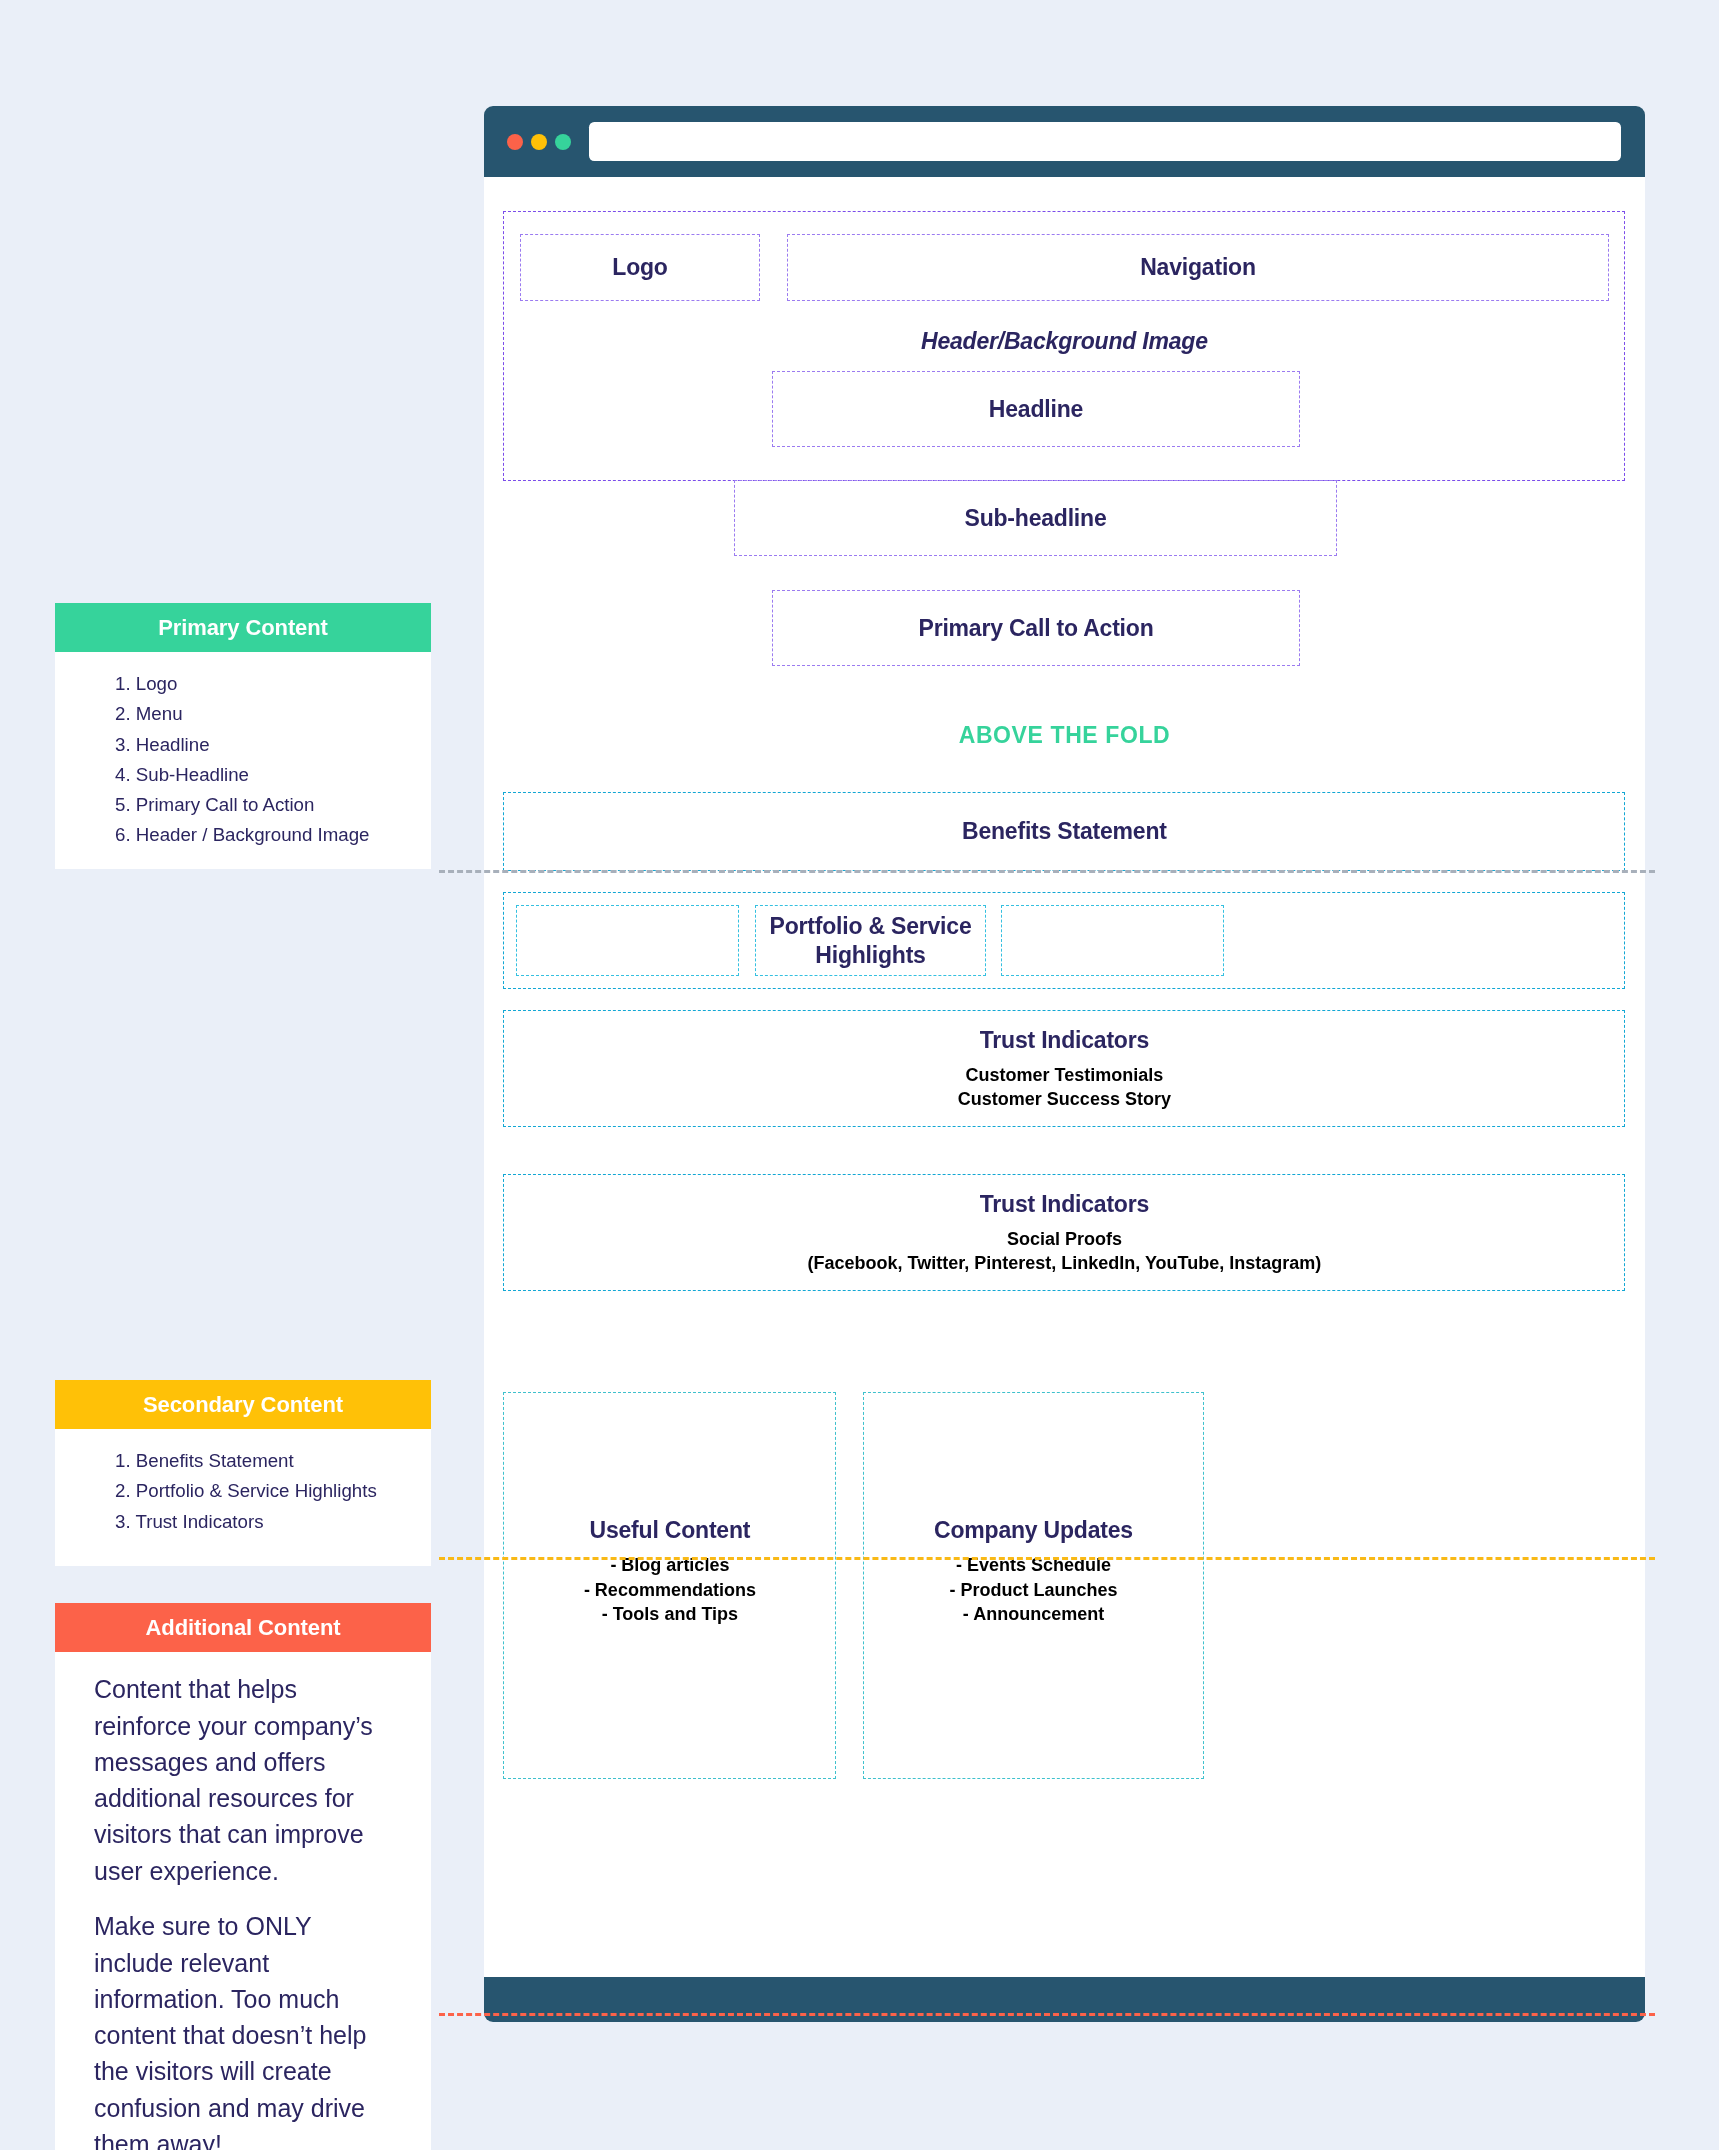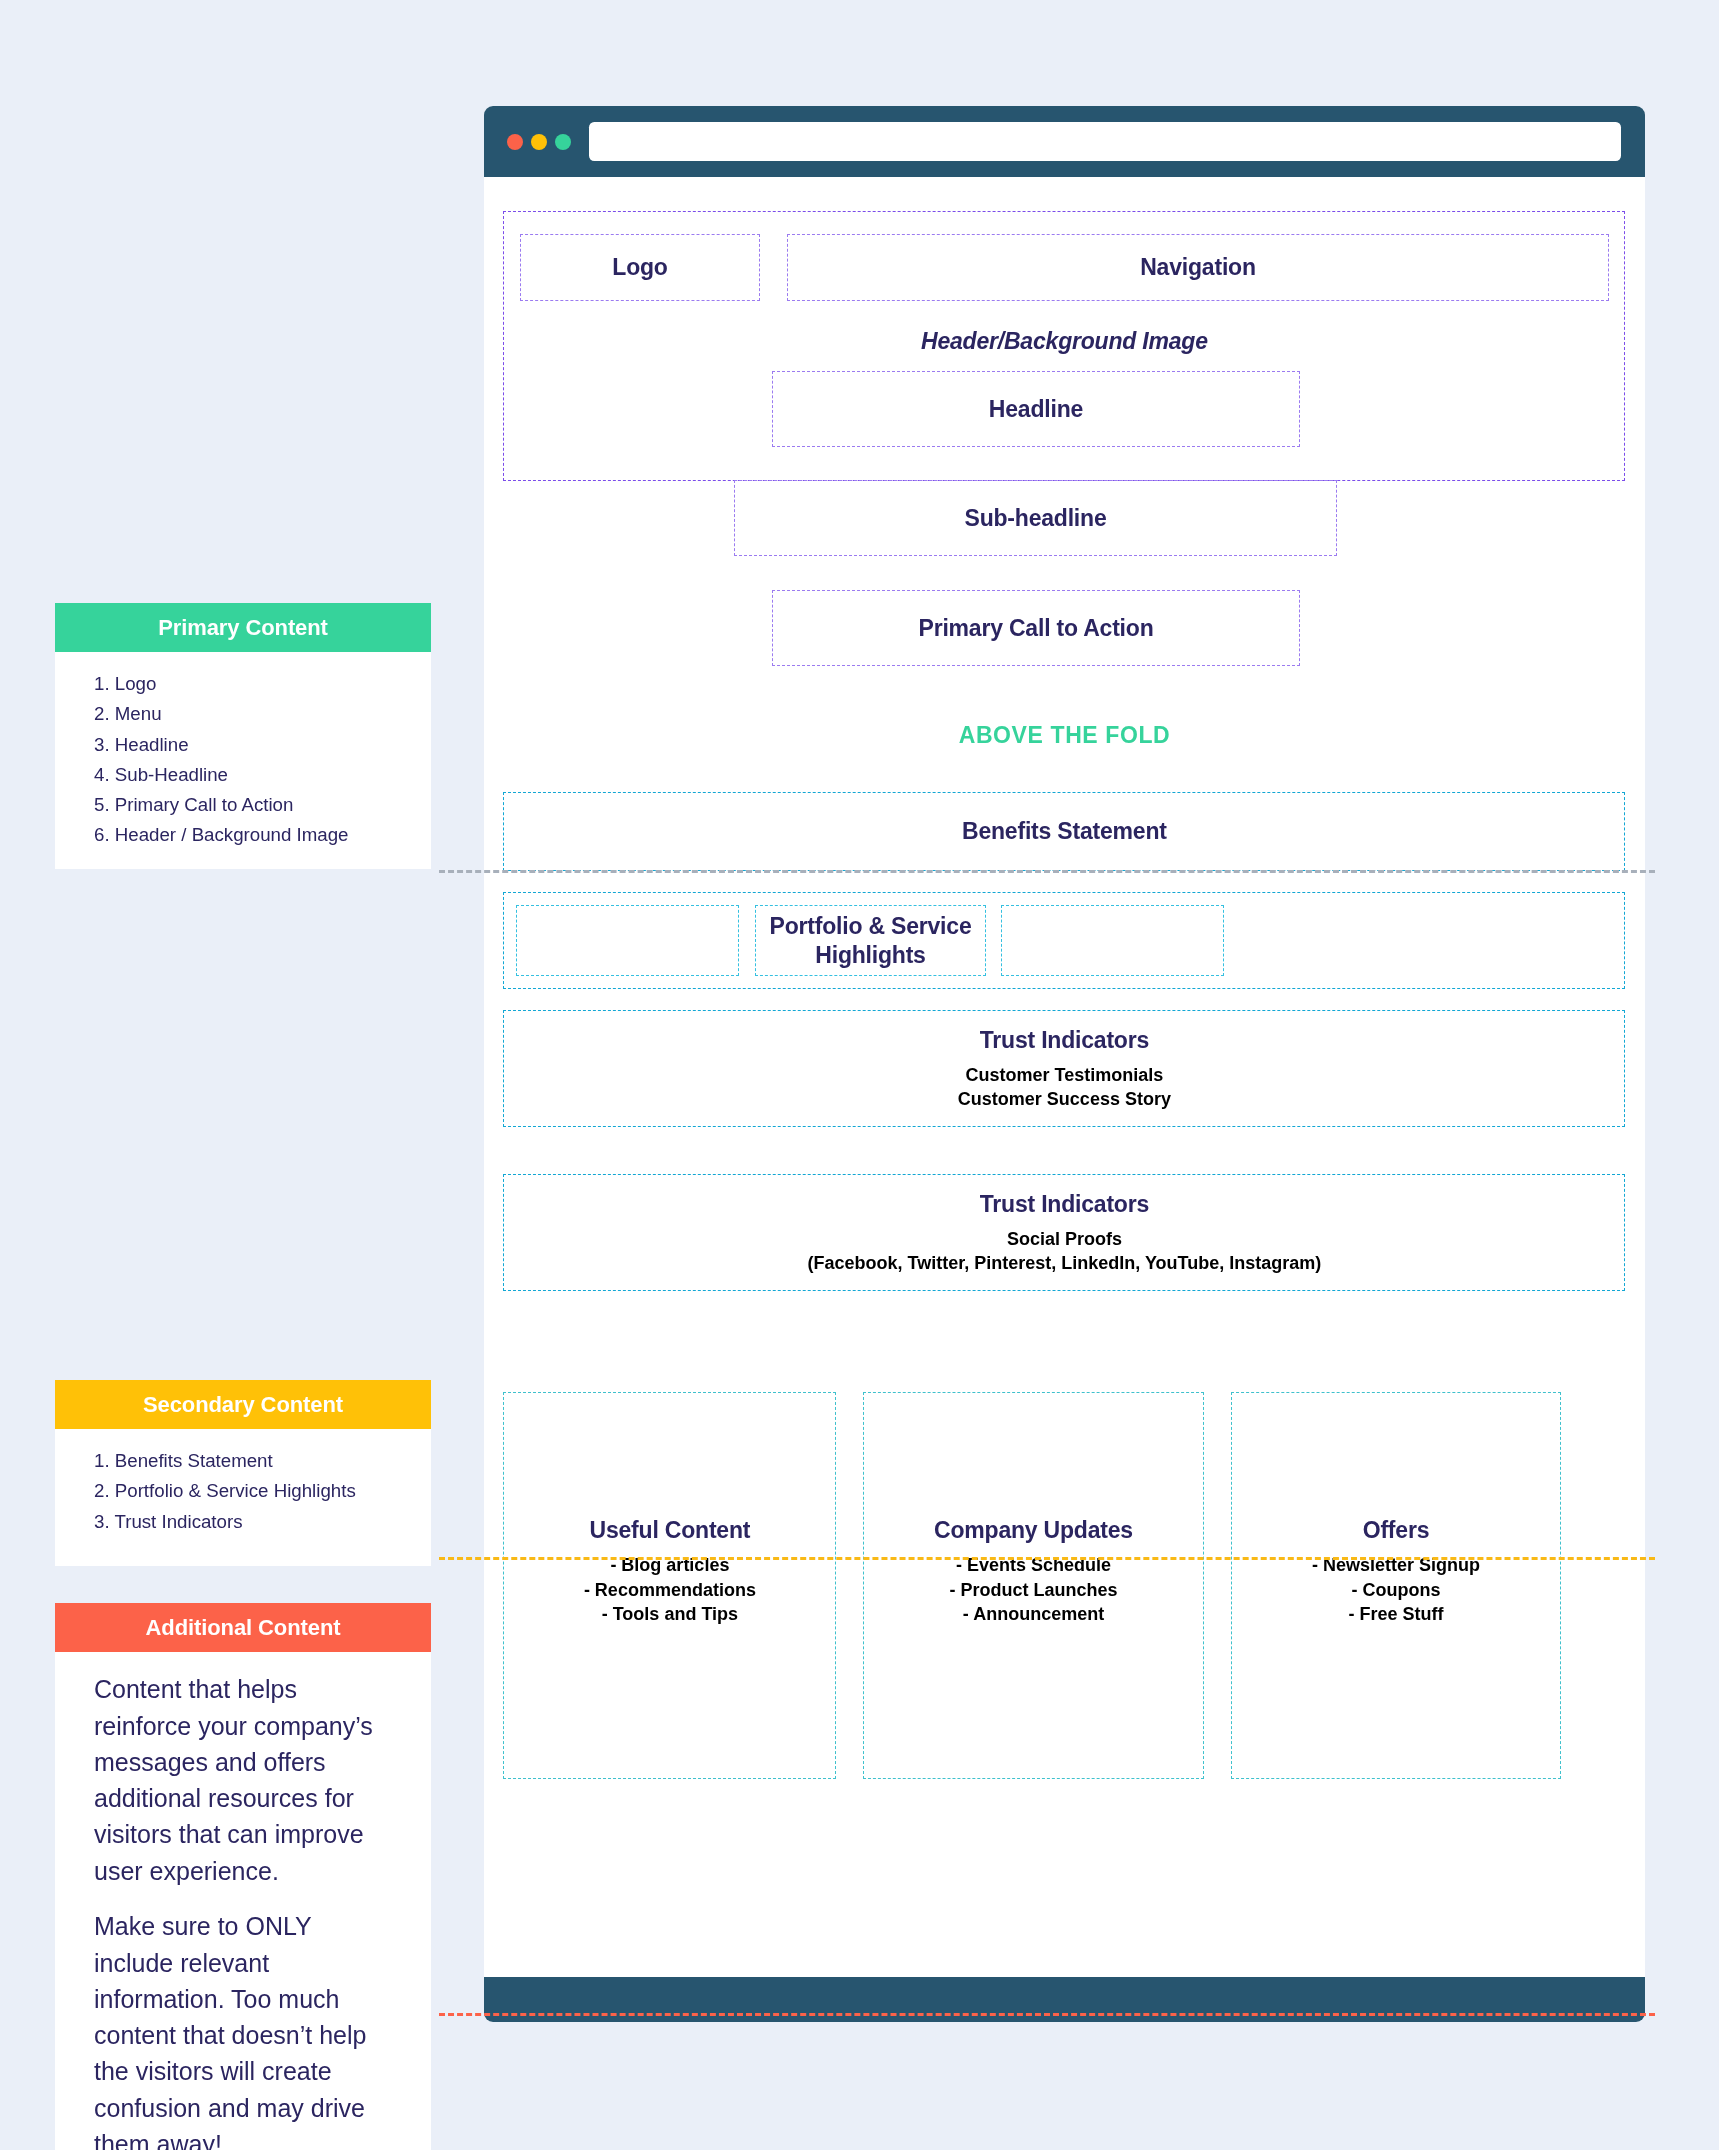--- a/index.html
+++ b/index.html
@@ -140,20 +140,21 @@
   .head-orange { background: #fc6249; }
   .card-body {
     padding: 17px 39px 18px 39px;
     color: #2b2560;
   }
   .card-list {
     list-style: none;
     font-size: 18.7px;
     line-height: 1.62;
     color: #2b2560;
+    margin-left: 21px;
   }
   .card-para {
     font-size: 25px;
     line-height: 1.45;
     color: #2b2560;
   }
   .card-para + .card-para { margin-top: 19.4px; }
 </style>
 </head>
 <body>
@@ -240,28 +241,20 @@
 
       <div class="wf wf-teal-soft" style="left:379px; top:1215px; width:341px; height:387px; justify-content:flex-start; padding-top:123px;">
         <span class="wf-title">Company Updates</span>
         <div class="wf-sub-block">
           <div class="wf-sub">- Events Schedule</div>
           <div class="wf-sub">- Product Launches</div>
           <div class="wf-sub">- Announcement</div>
         </div>
       </div>
 
-      <div class="wf wf-teal-soft" style="left:747px; top:1215px; width:330px; height:387px; justify-content:flex-start; padding-top:123px;">
-        <span class="wf-title">Offers</span>
-        <div class="wf-sub-block">
-          <div class="wf-sub">- Newsletter Signup</div>
-          <div class="wf-sub">- Coupons</div>
-          <div class="wf-sub">- Free Stuff</div>
-        </div>
-      </div>
 
     </div>
 
     <div class="browser-footer"></div>
   </div>
 
   <div class="divider" style="left:439px; top:870px; width:1216px;"></div>
   <div class="divider divider-yellow" style="left:439px; top:1557px; width:1216px;"></div>
   <div class="divider divider-red" style="left:439px; top:2013px; width:1216px;"></div>
 

